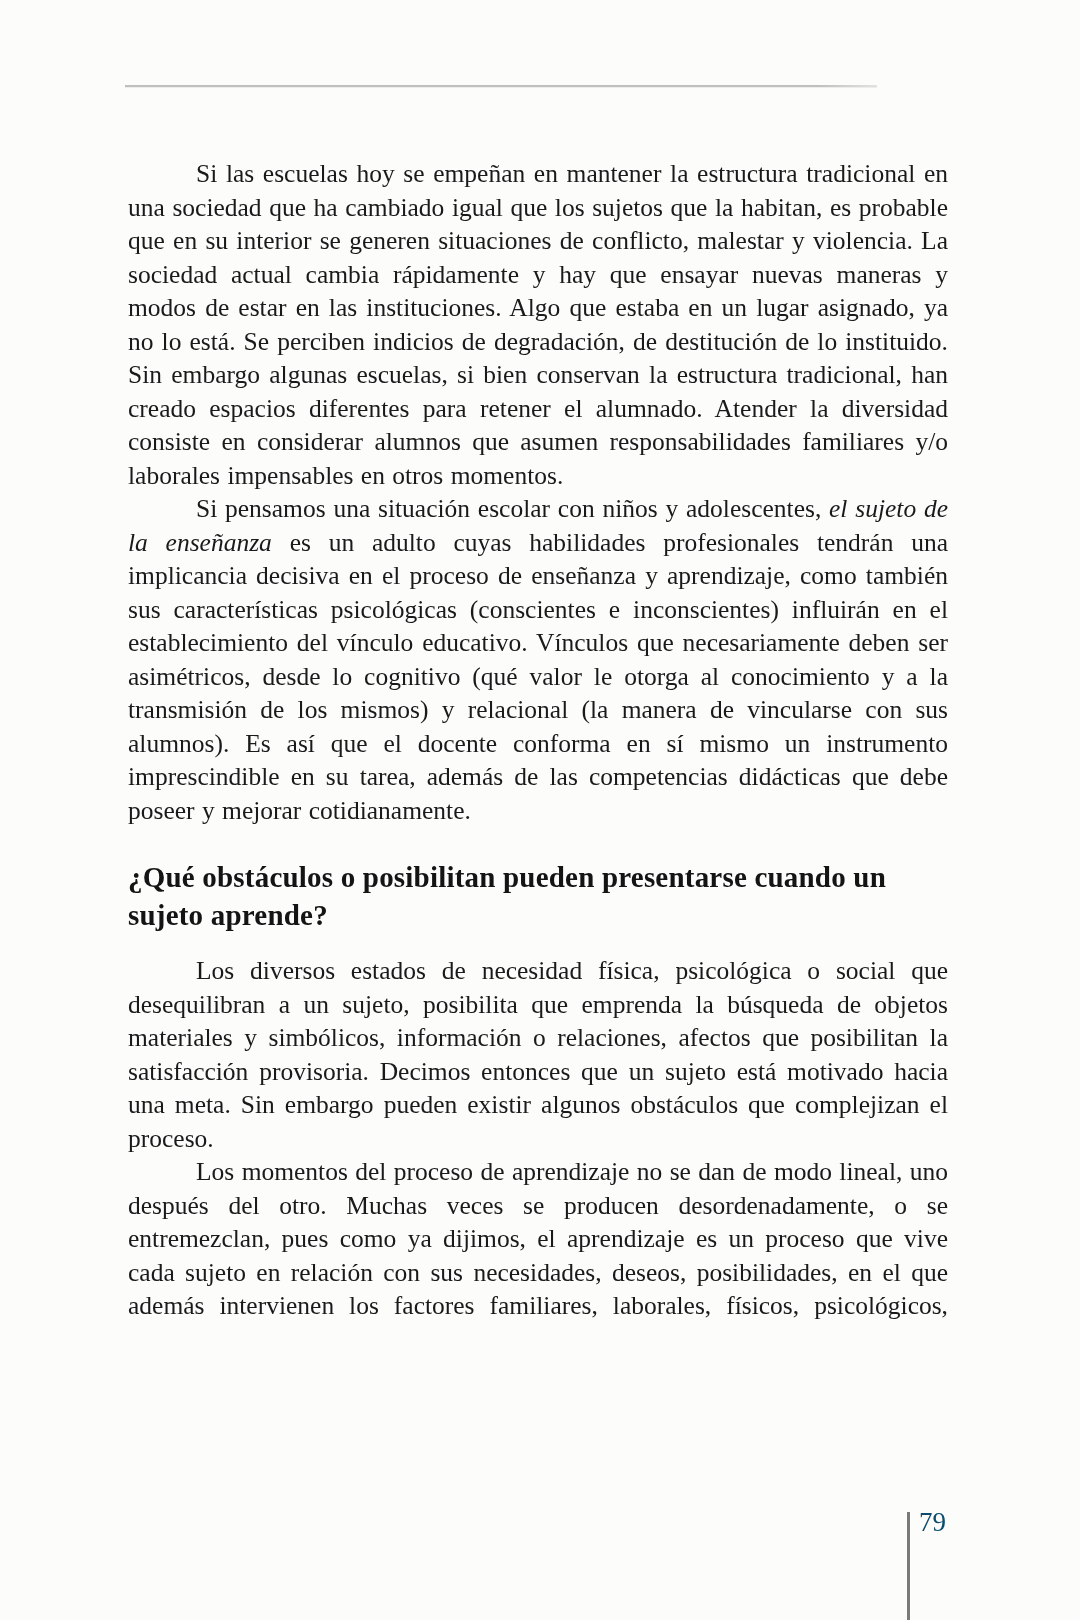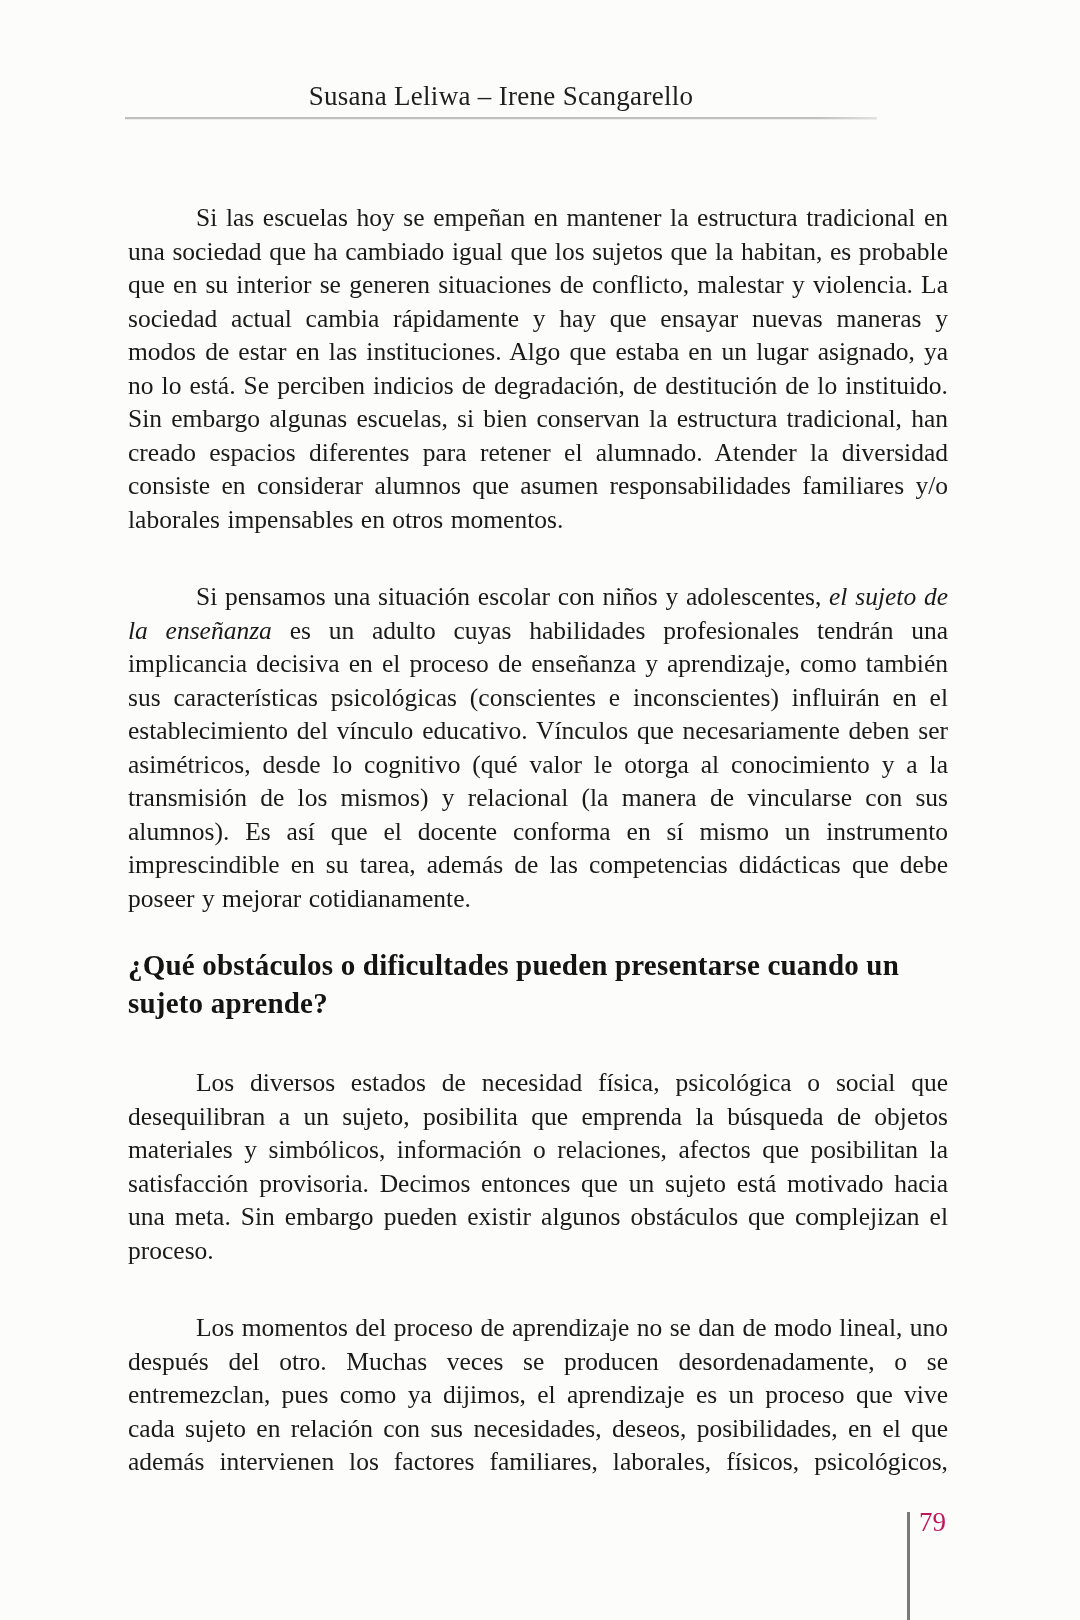--- a/index.html
+++ b/index.html
@@ -44,21 +44,21 @@
     position:absolute;
     left:128px;top:157px;width:820px;
   }
   .para{
     margin:0;
     font-size:25.5px;
     line-height:33.5px;
     text-align:justify;
     word-spacing:1px;
   }
-  .para.indent{text-indent:68px;margin-top:44px;}
+  .para.indent{text-indent:68px;}
   .para.justify-last{text-align-last:justify;}
   .italic-phrase{font-style:italic;}
   .section-heading{
     margin:31px 0 20px 0;
     font-size:29px;
     line-height:38px;
     font-weight:bold;
     letter-spacing:0.2px;
     text-align:left;
     color:#141414;
@@ -68,41 +68,40 @@
     position:absolute;
     left:907px;top:1512px;
     width:3px;height:108px;
     background:var(--pagenum-rule-color);
   }
   .pagenum{
     position:absolute;
     left:919px;top:1505px;
     font-size:27px;
     line-height:34px;
-    color:#be185d;
+    color:#0c4a6e;
   }
 </style>
 </head>
 <body>
 
 <div class="page">
 
   <div class="running-header">
-    <div class="running-title">Susana Leliwa – Irene Scangarello</div>
     <div class="header-rule"></div>
   </div>
 
   <div class="content">
 
 
     <p class="para indent">Si las escuelas hoy se empeñan en mantener la estructura tradicional en una sociedad que ha cambiado igual que los sujetos que la habitan, es probable que en su interior se generen situaciones de conflicto, malestar y violencia. La sociedad actual cambia rápidamente y hay que ensayar nuevas maneras y modos de estar en las instituciones. Algo que estaba en un lugar asignado, ya no lo está. Se perciben indicios de degradación, de destitución de lo instituido. Sin embargo algunas escuelas, si bien conservan la estructura tradicional, han creado espacios diferentes para retener el alumnado. Atender la diversidad consiste en considerar alumnos que asumen responsabilidades familiares y/o laborales impensables en otros momentos.</p>
 
     <p class="para indent"><span>Si pensamos una situación escolar con niños y adolescentes, </span><em class="italic-phrase">el sujeto de la enseñanza</em><span> es un adulto cuyas habilidades profesionales tendrán una implicancia decisiva en el proceso de enseñanza y aprendizaje, como también sus características psicológicas (conscientes e inconscientes) influirán en el establecimiento del vínculo educativo. Vínculos que necesariamente deben ser asimétricos, desde lo cognitivo (qué valor le otorga al conocimiento y a la transmisión de los mismos) y relacional (la manera de vincularse con sus alumnos). Es así que el docente conforma en sí mismo un instrumento imprescindible en su tarea, además de las competencias didácticas que debe poseer y mejorar cotidianamente.</span></p>
 
-    <h2 class="section-heading">¿Qué obstáculos o dificultades pueden presentarse cuando un sujeto aprende?</h2>
+    <h2 class="section-heading">¿Qué obstáculos o posibilitan pueden presentarse cuando un sujeto aprende?</h2>
 
     <p class="para indent">Los diversos estados de necesidad física, psicológica o social que desequilibran a un sujeto, posibilita que emprenda la búsqueda de objetos materiales y simbólicos, información o relaciones, afectos que posibilitan la satisfacción provisoria. Decimos entonces que un sujeto está motivado hacia una meta. Sin embargo pueden existir algunos obstáculos que complejizan el proceso.</p>
 
     <p class="para indent justify-last">Los momentos del proceso de aprendizaje no se dan de modo lineal, uno después del otro. Muchas veces se producen desordenadamente, o se entremezclan, pues como ya dijimos, el aprendizaje es un proceso que vive cada sujeto en relación con sus necesidades, deseos, posibilidades, en el que además intervienen los factores familiares, laborales, físicos, psicológicos,</p>
 
   </div>
 
   <div class="pagenum-rule"></div>
   <div class="pagenum">79</div>
 

